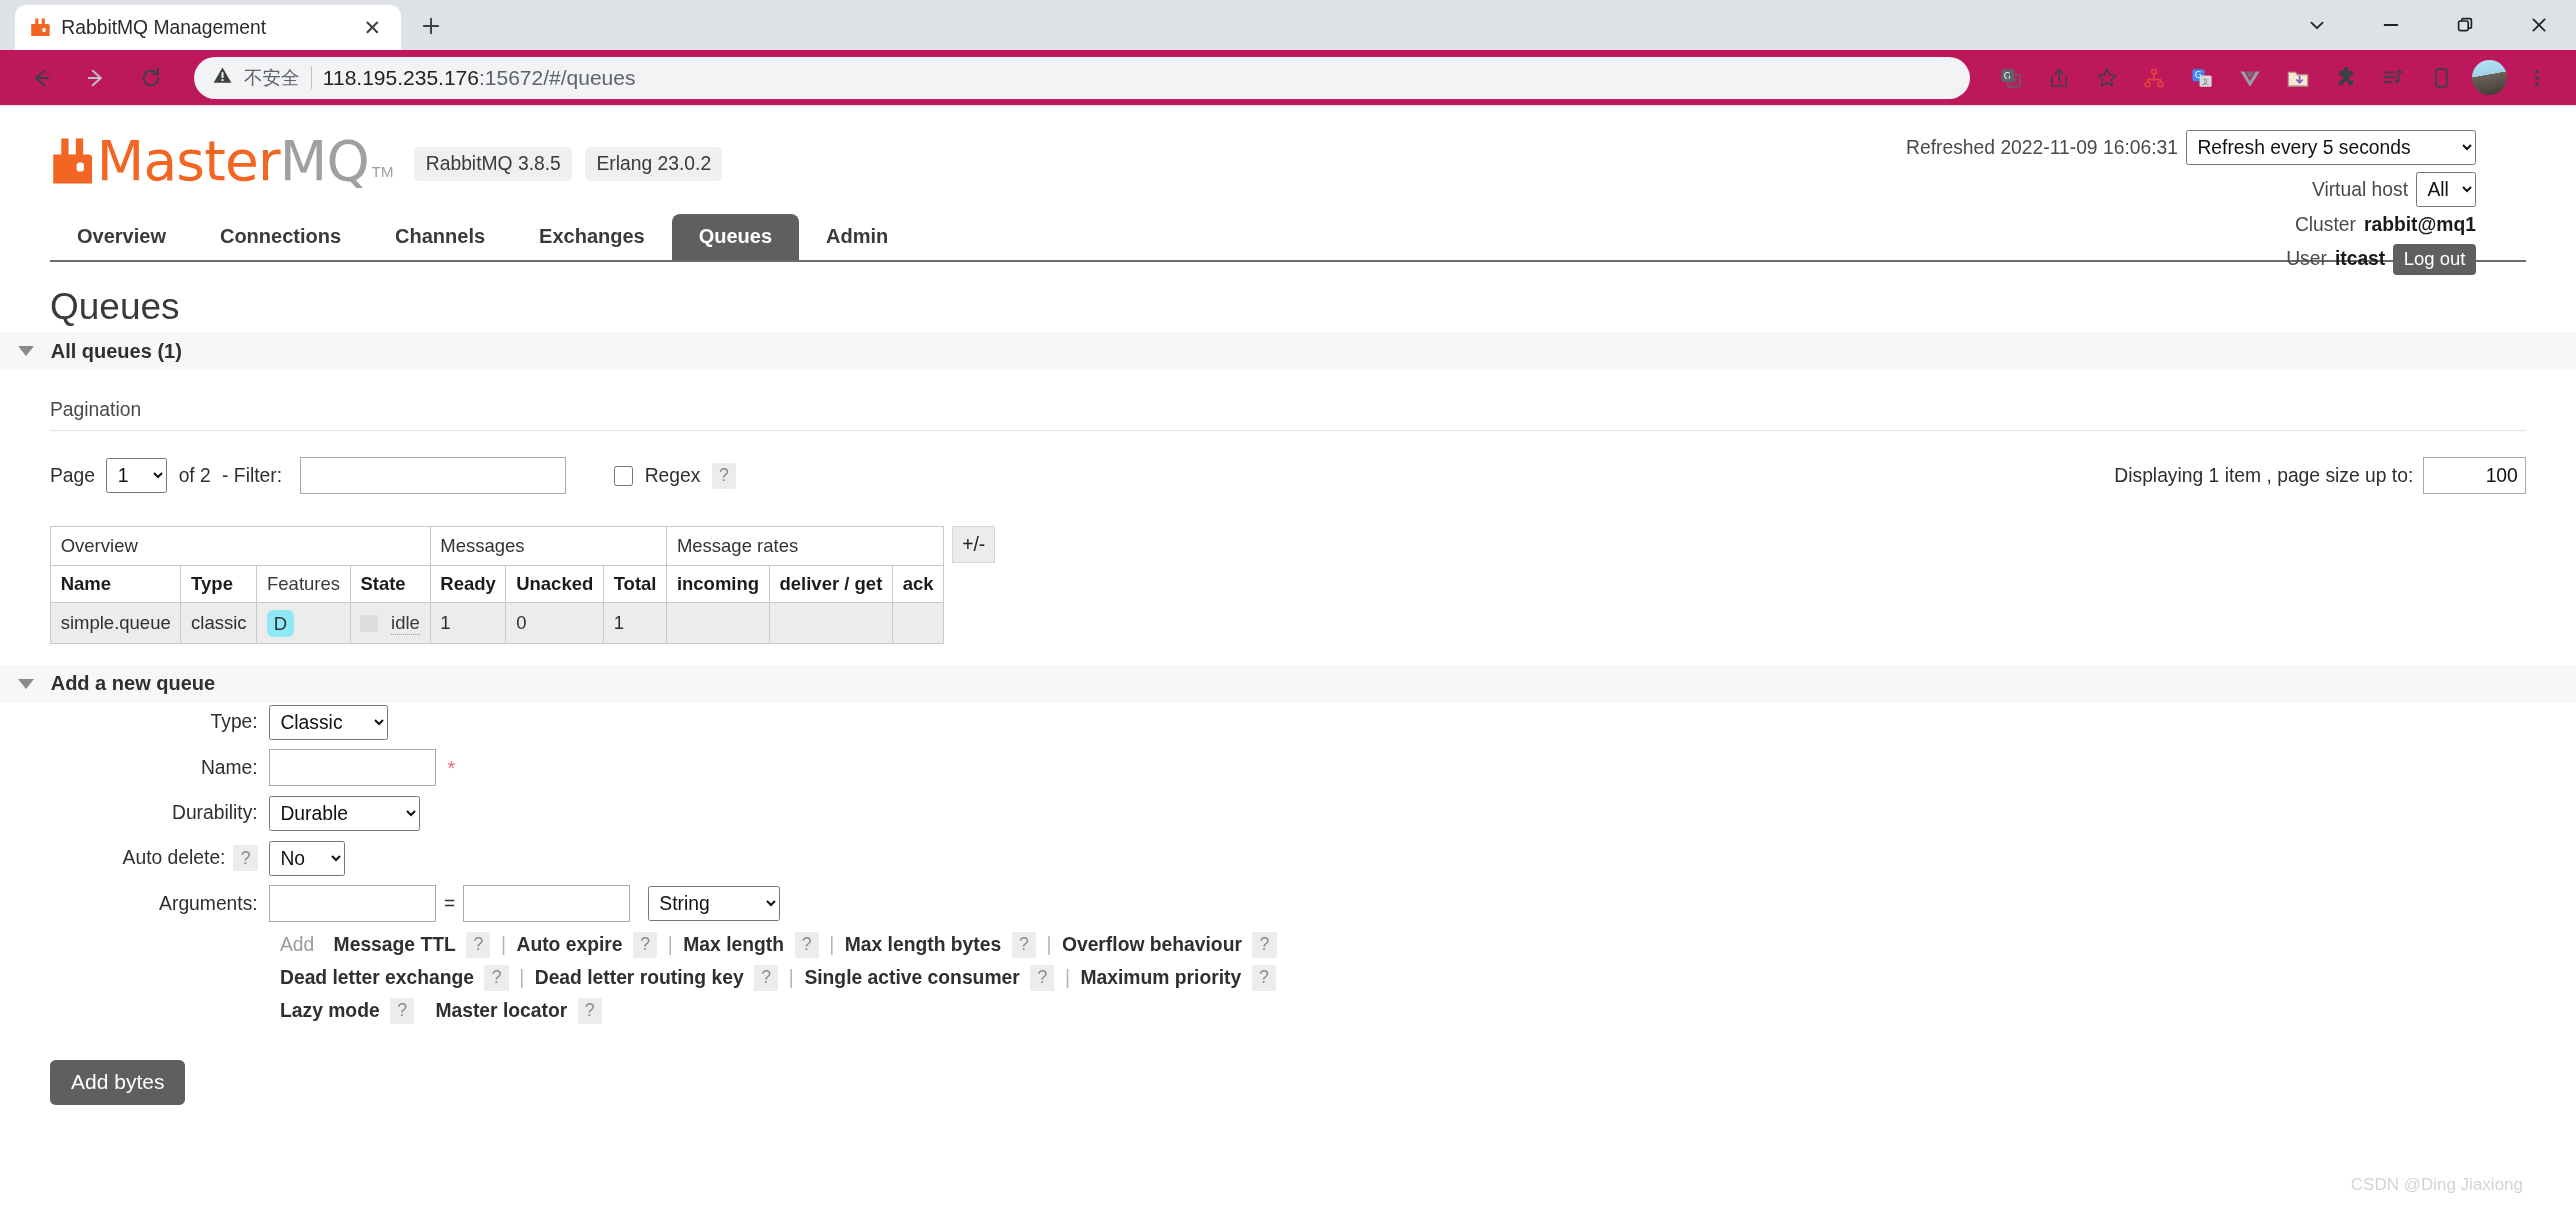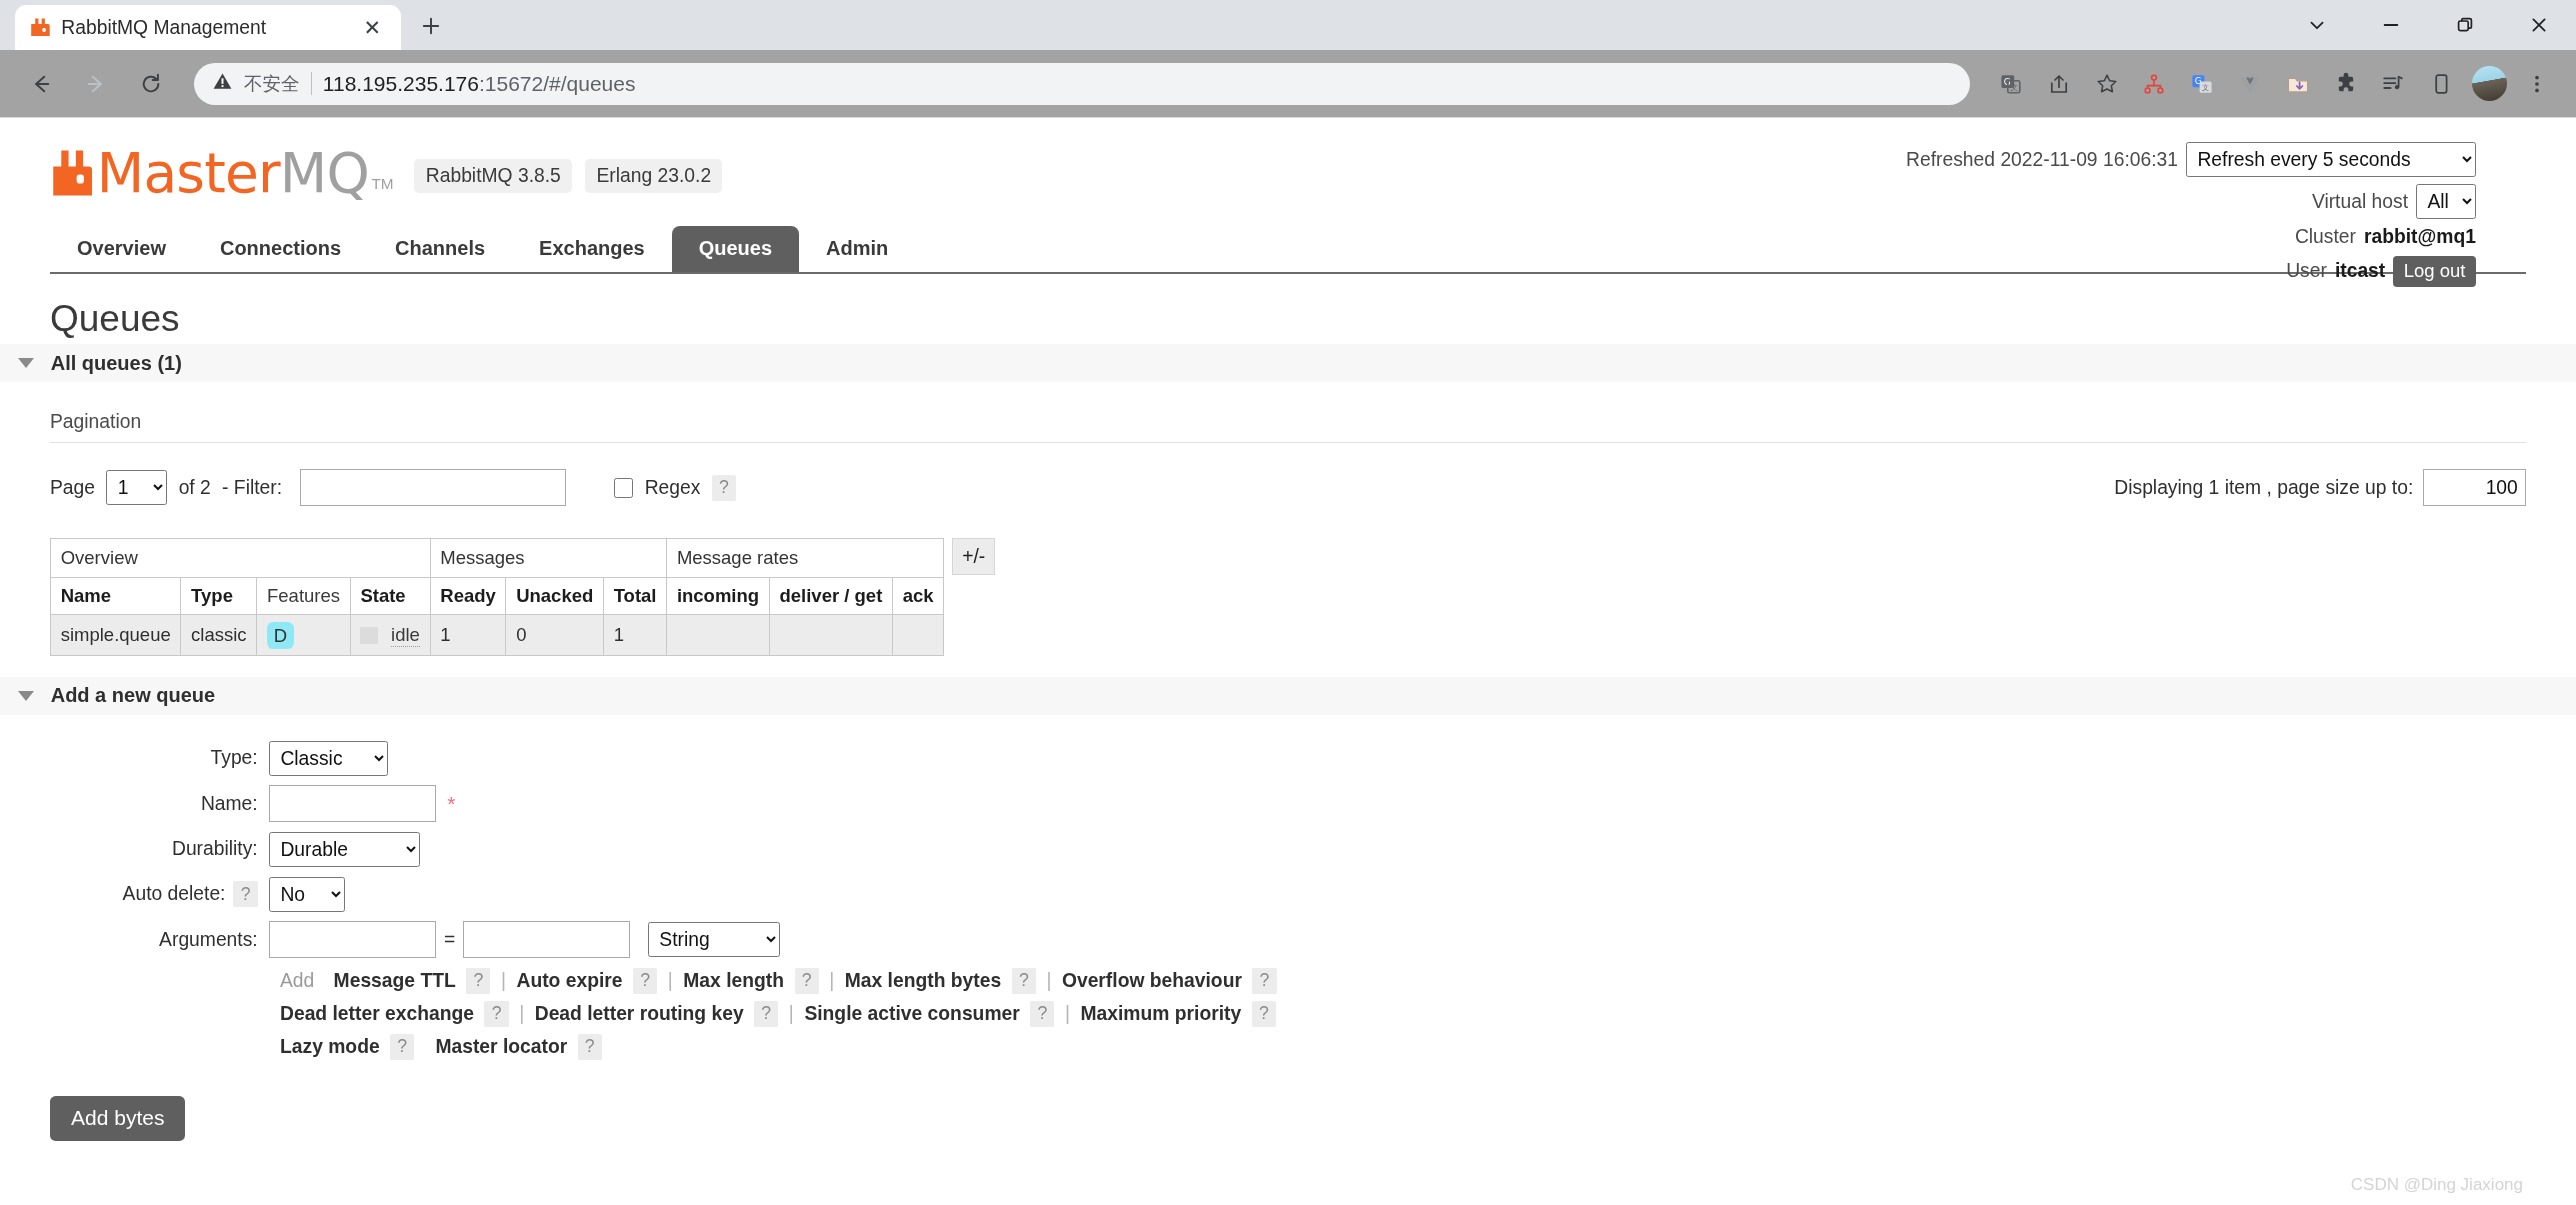--- a/index.html
+++ b/index.html
@@ -36,21 +36,21 @@
   }
   .win-controls {
     position: absolute; right: 0; top: 0; height: 50px; display: flex; align-items: center;
   }
   .win-btn {
     width: 74px; height: 50px; display: flex; align-items: center; justify-content: center;
     color: #202124;
   }
 
   .toolbar {
-    height: 68px; background: #a3a3a3; display: flex; align-items: center;
+    height: 56px; background: #be185d; display: flex; align-items: center;
     padding: 0 17.7px; gap: 8px; flex: none; border-bottom: 0.8px solid #dadce0;
   }
   .nav-btn {
     width: 47px; height: 47px; border-radius: 50%; display: flex;
     align-items: center; justify-content: center; color: #3c4043; font-size: 24px;
   }
   .nav-btn.disabled { color: #bdc1c6; }
   .omnibox {
     flex: 1; height: 42px; background: #f1f3f4; border-radius: 21px;
     display: flex; align-items: center; padding: 0 17.7px; gap: 11.3px; margin: 0 11.3px;
@@ -171,21 +171,21 @@
   }
   .state-cell { display: flex; align-items: center; gap: 13px; }
   .state-sq { width: 17.7px; height: 17.7px; background: #dcdcdc; flex: none; }
   .state-txt { color: #3a3a3a; border-bottom: 1.6px dotted #9a9a9a; }
   .plusminus {
     margin-left: 8px; background: #ececec; border: 0.8px solid #d6d6d6; font-size: 19.3px;
     color: #222; padding: 6.4px 8.9px;
   }
 
   
-  .form-area { margin-top: 26px; }
+  .form-area { margin-top: 2px; }
   .form-row { display: flex; align-items: center; margin-bottom: 9.7px; }
   .form-label {
     width: 219px; text-align: right; font-size: 19.3px; color: #2f2f2f; padding-right: 11.3px;
     display: flex; align-items: center; justify-content: flex-end; gap: 8px;
   }
   .req-star { color: #e8737d; font-size: 21px; margin-left: 11.3px; }
   .name-input { width: 167px; }
   .sel-type { width: 119px; }
   .sel-dur { width: 151px; }
   .sel-auto { width: 76px; }

